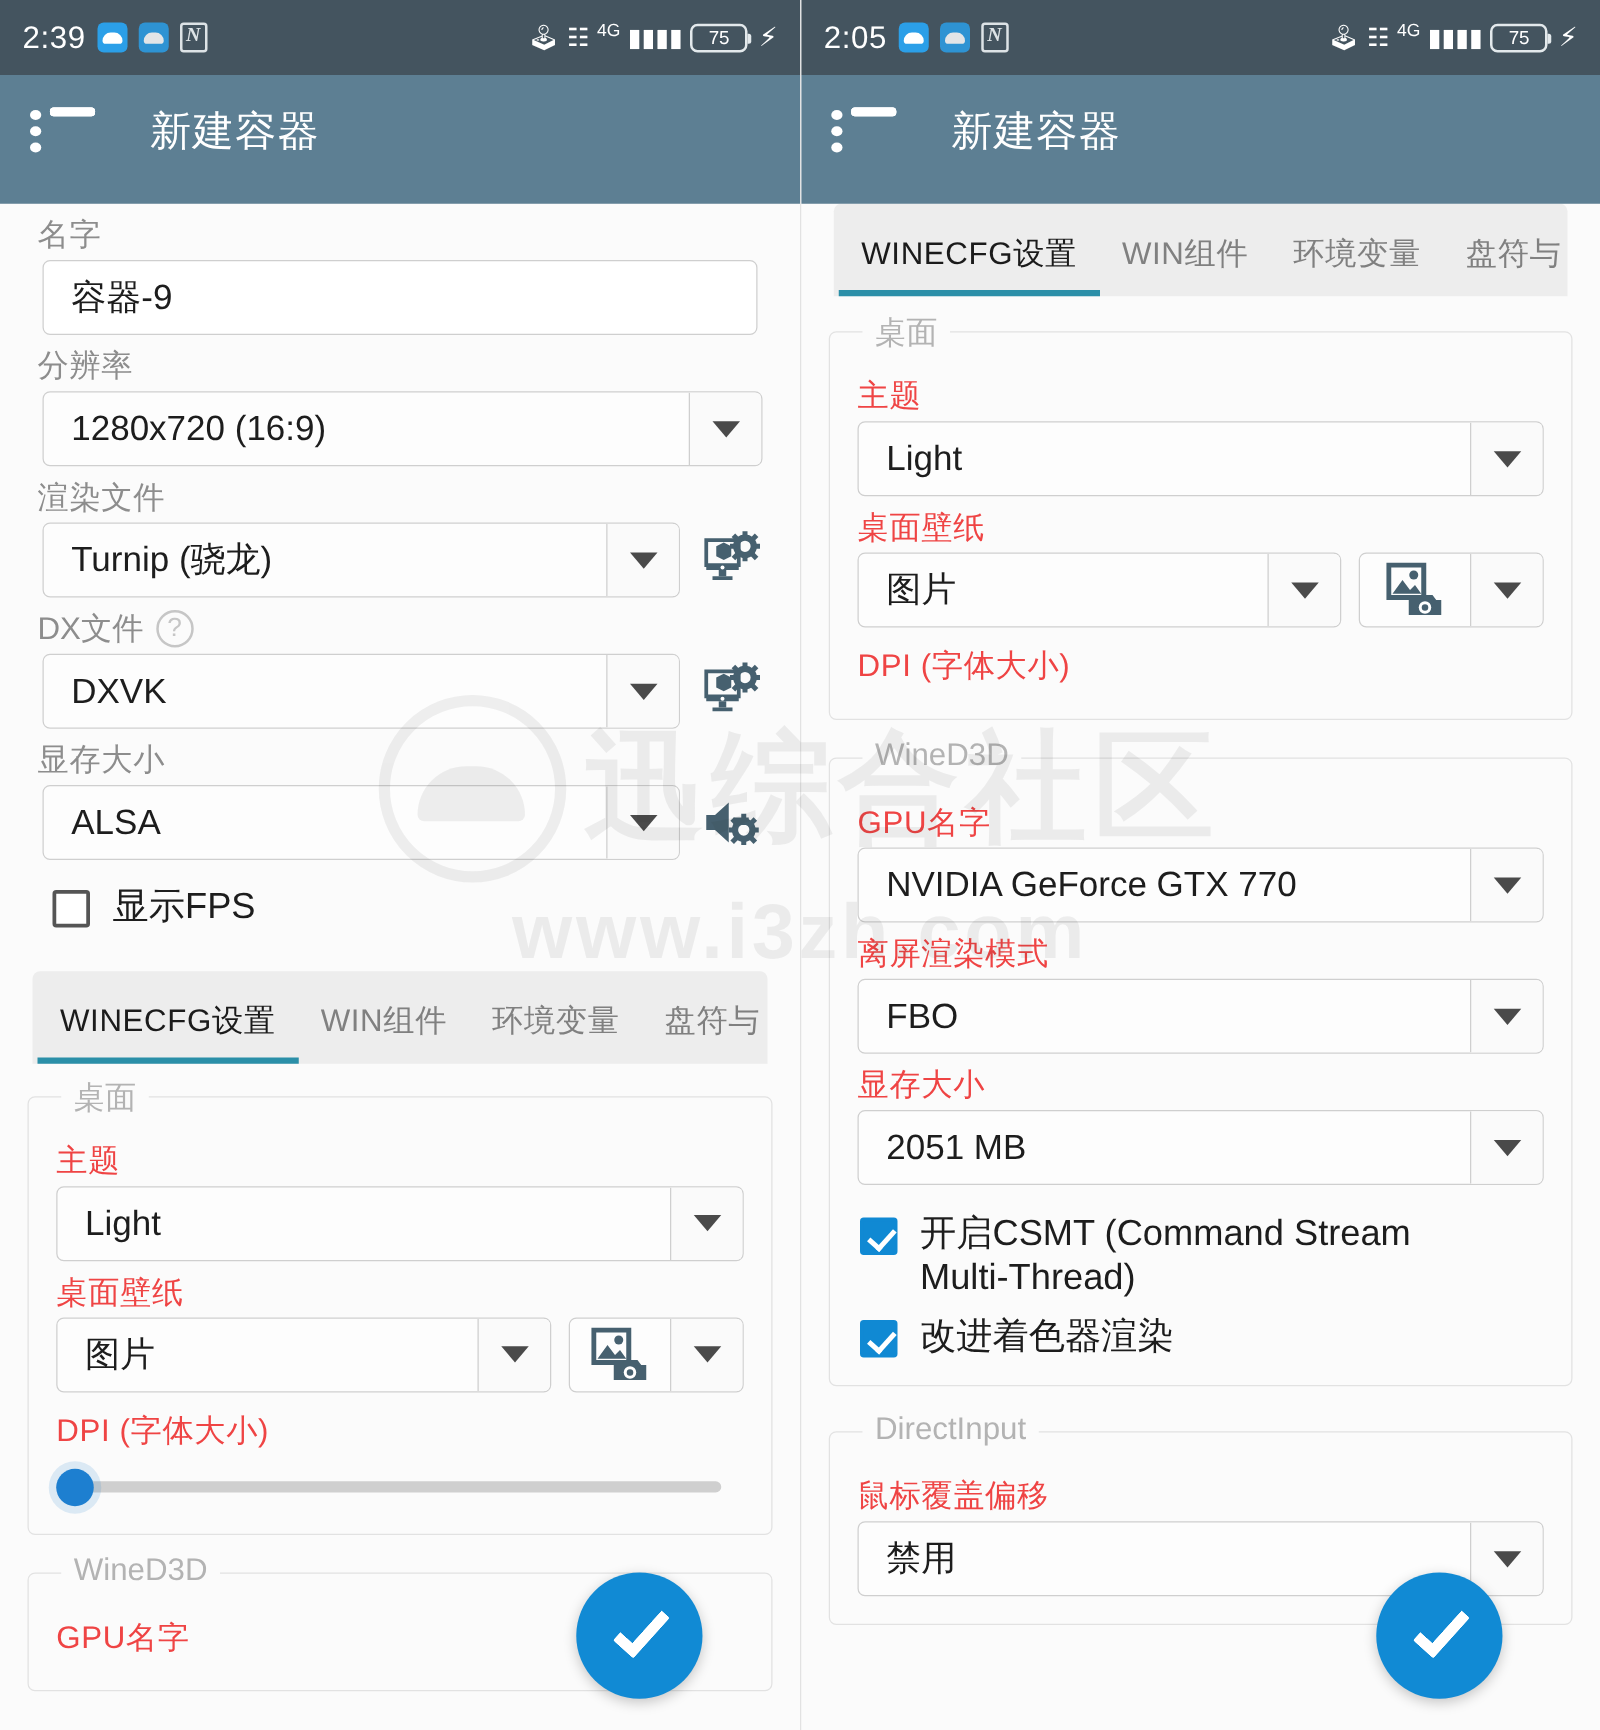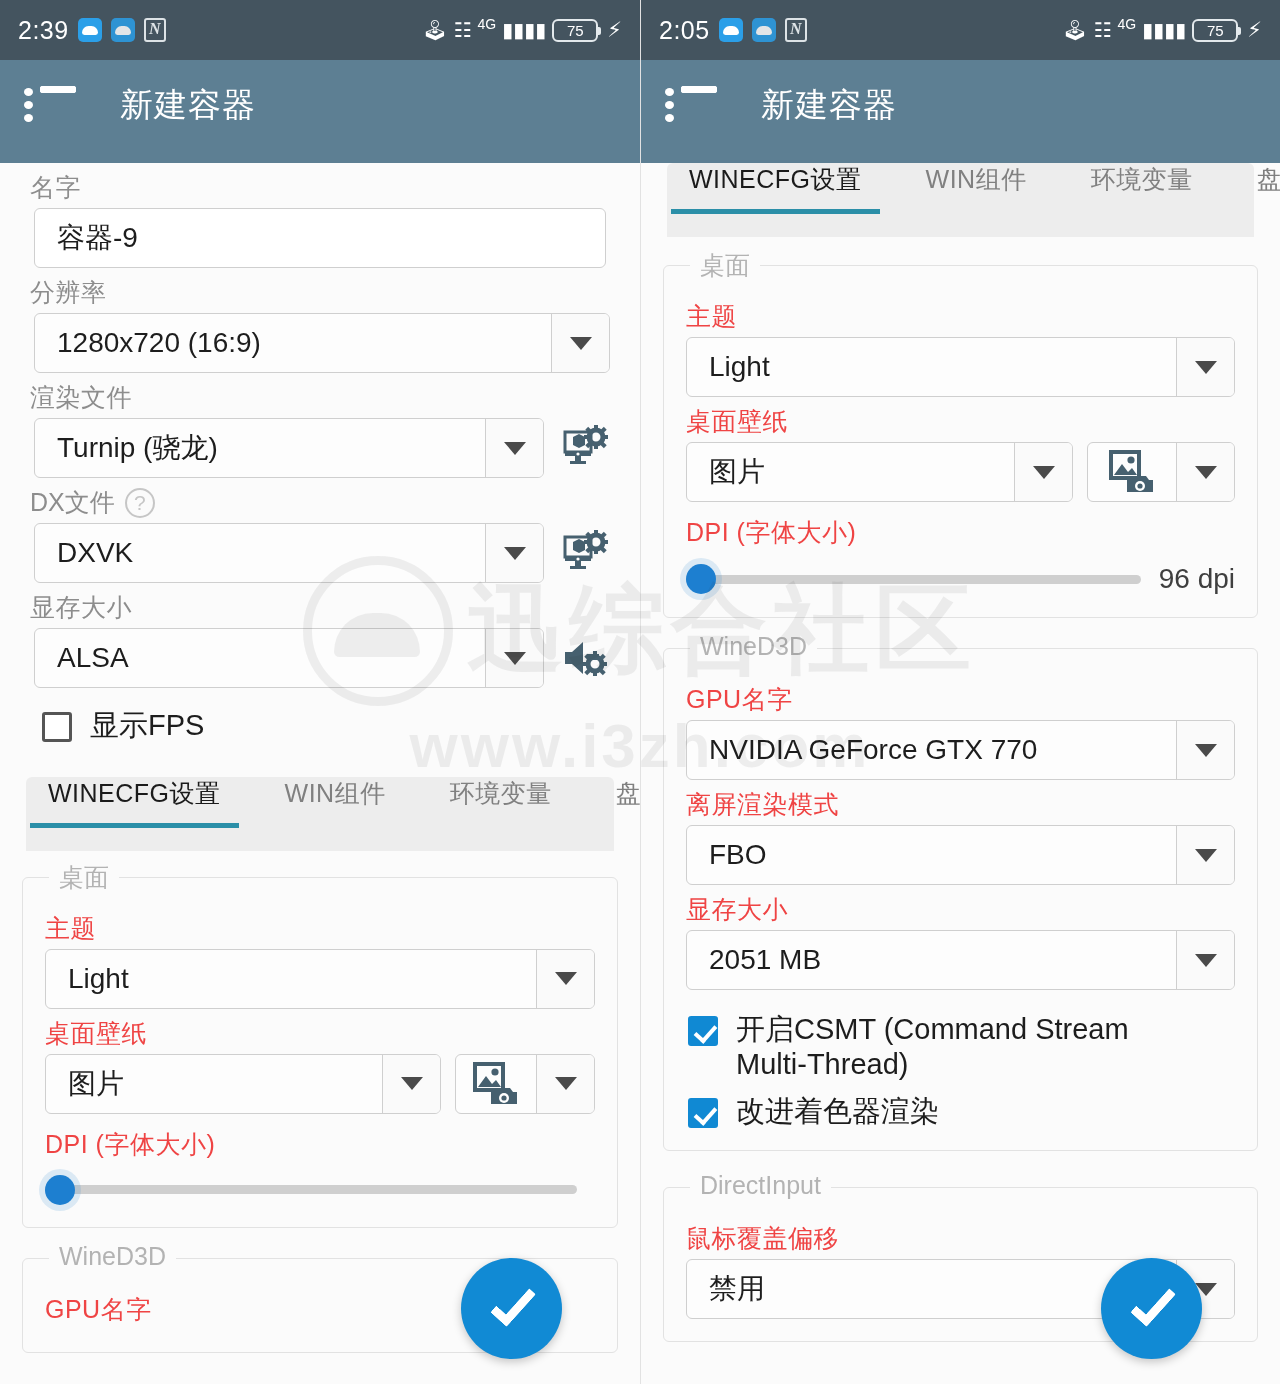--- a/index.html
+++ b/index.html
@@ -112,21 +112,21 @@
     background: #1089d3; border-color: #1089d3; position: relative;
   }
   .cbox.on::after{
     content:""; position:absolute; left:8px; top:2px; width:9px; height:17px;
     border: solid #fff; border-width: 0 4px 4px 0; transform: rotate(42deg);
   }
   .cb-label { font-size: 29px; color: #1d1d1d; line-height: 1.2; }
 
   
   .tabwrap { margin: 34px 26px 0 26px; background: #ededed; border-radius: 6px 6px 0 0; }
-  .tabs { display: flex; align-items: flex-start; height: 74px; padding-left: 4px; gap: 28px; }
+  .tabs { display: flex; align-items: flex-end; height: 74px; padding-left: 4px; }
   .tab {
     font-size: 25px; color: #808080; padding: 0 18px 18px 18px; white-space: nowrap;
     letter-spacing: .5px;
   }
   .tab.active { color: #1b1b1b; position: relative; }
   .tab.active::after {
     content:""; position:absolute; left: 0; right: 0; bottom: 0;
     height: 5px; background: #2b8fa8;
   }
 
@@ -490,27 +490,20 @@
                 </g>
               </svg>
             </div>
             <div class="arrow">
                 <span class="caret"></span>
               </div>
           </div>
         </div>
 
         <div class="field-label dark" style="padding-top:14px">DPI (字体大小)</div>
-        <div class="slider-row">
-          <div class="slider">
-            <div class="track"></div>
-            <div class="knob"></div>
-          </div>
-          <div class="slider-val">96 dpi</div>
-        </div>
       </div>
 
       <div class="group" style="margin-top:30px">
         <div class="group-title">WineD3D</div>
 
         <div class="field-label dark">GPU名字</div>
         <div class="selrow">
           <div class="select">
             <div class="val">NVIDIA GeForce GTX 770</div>
             <div class="arrow">

